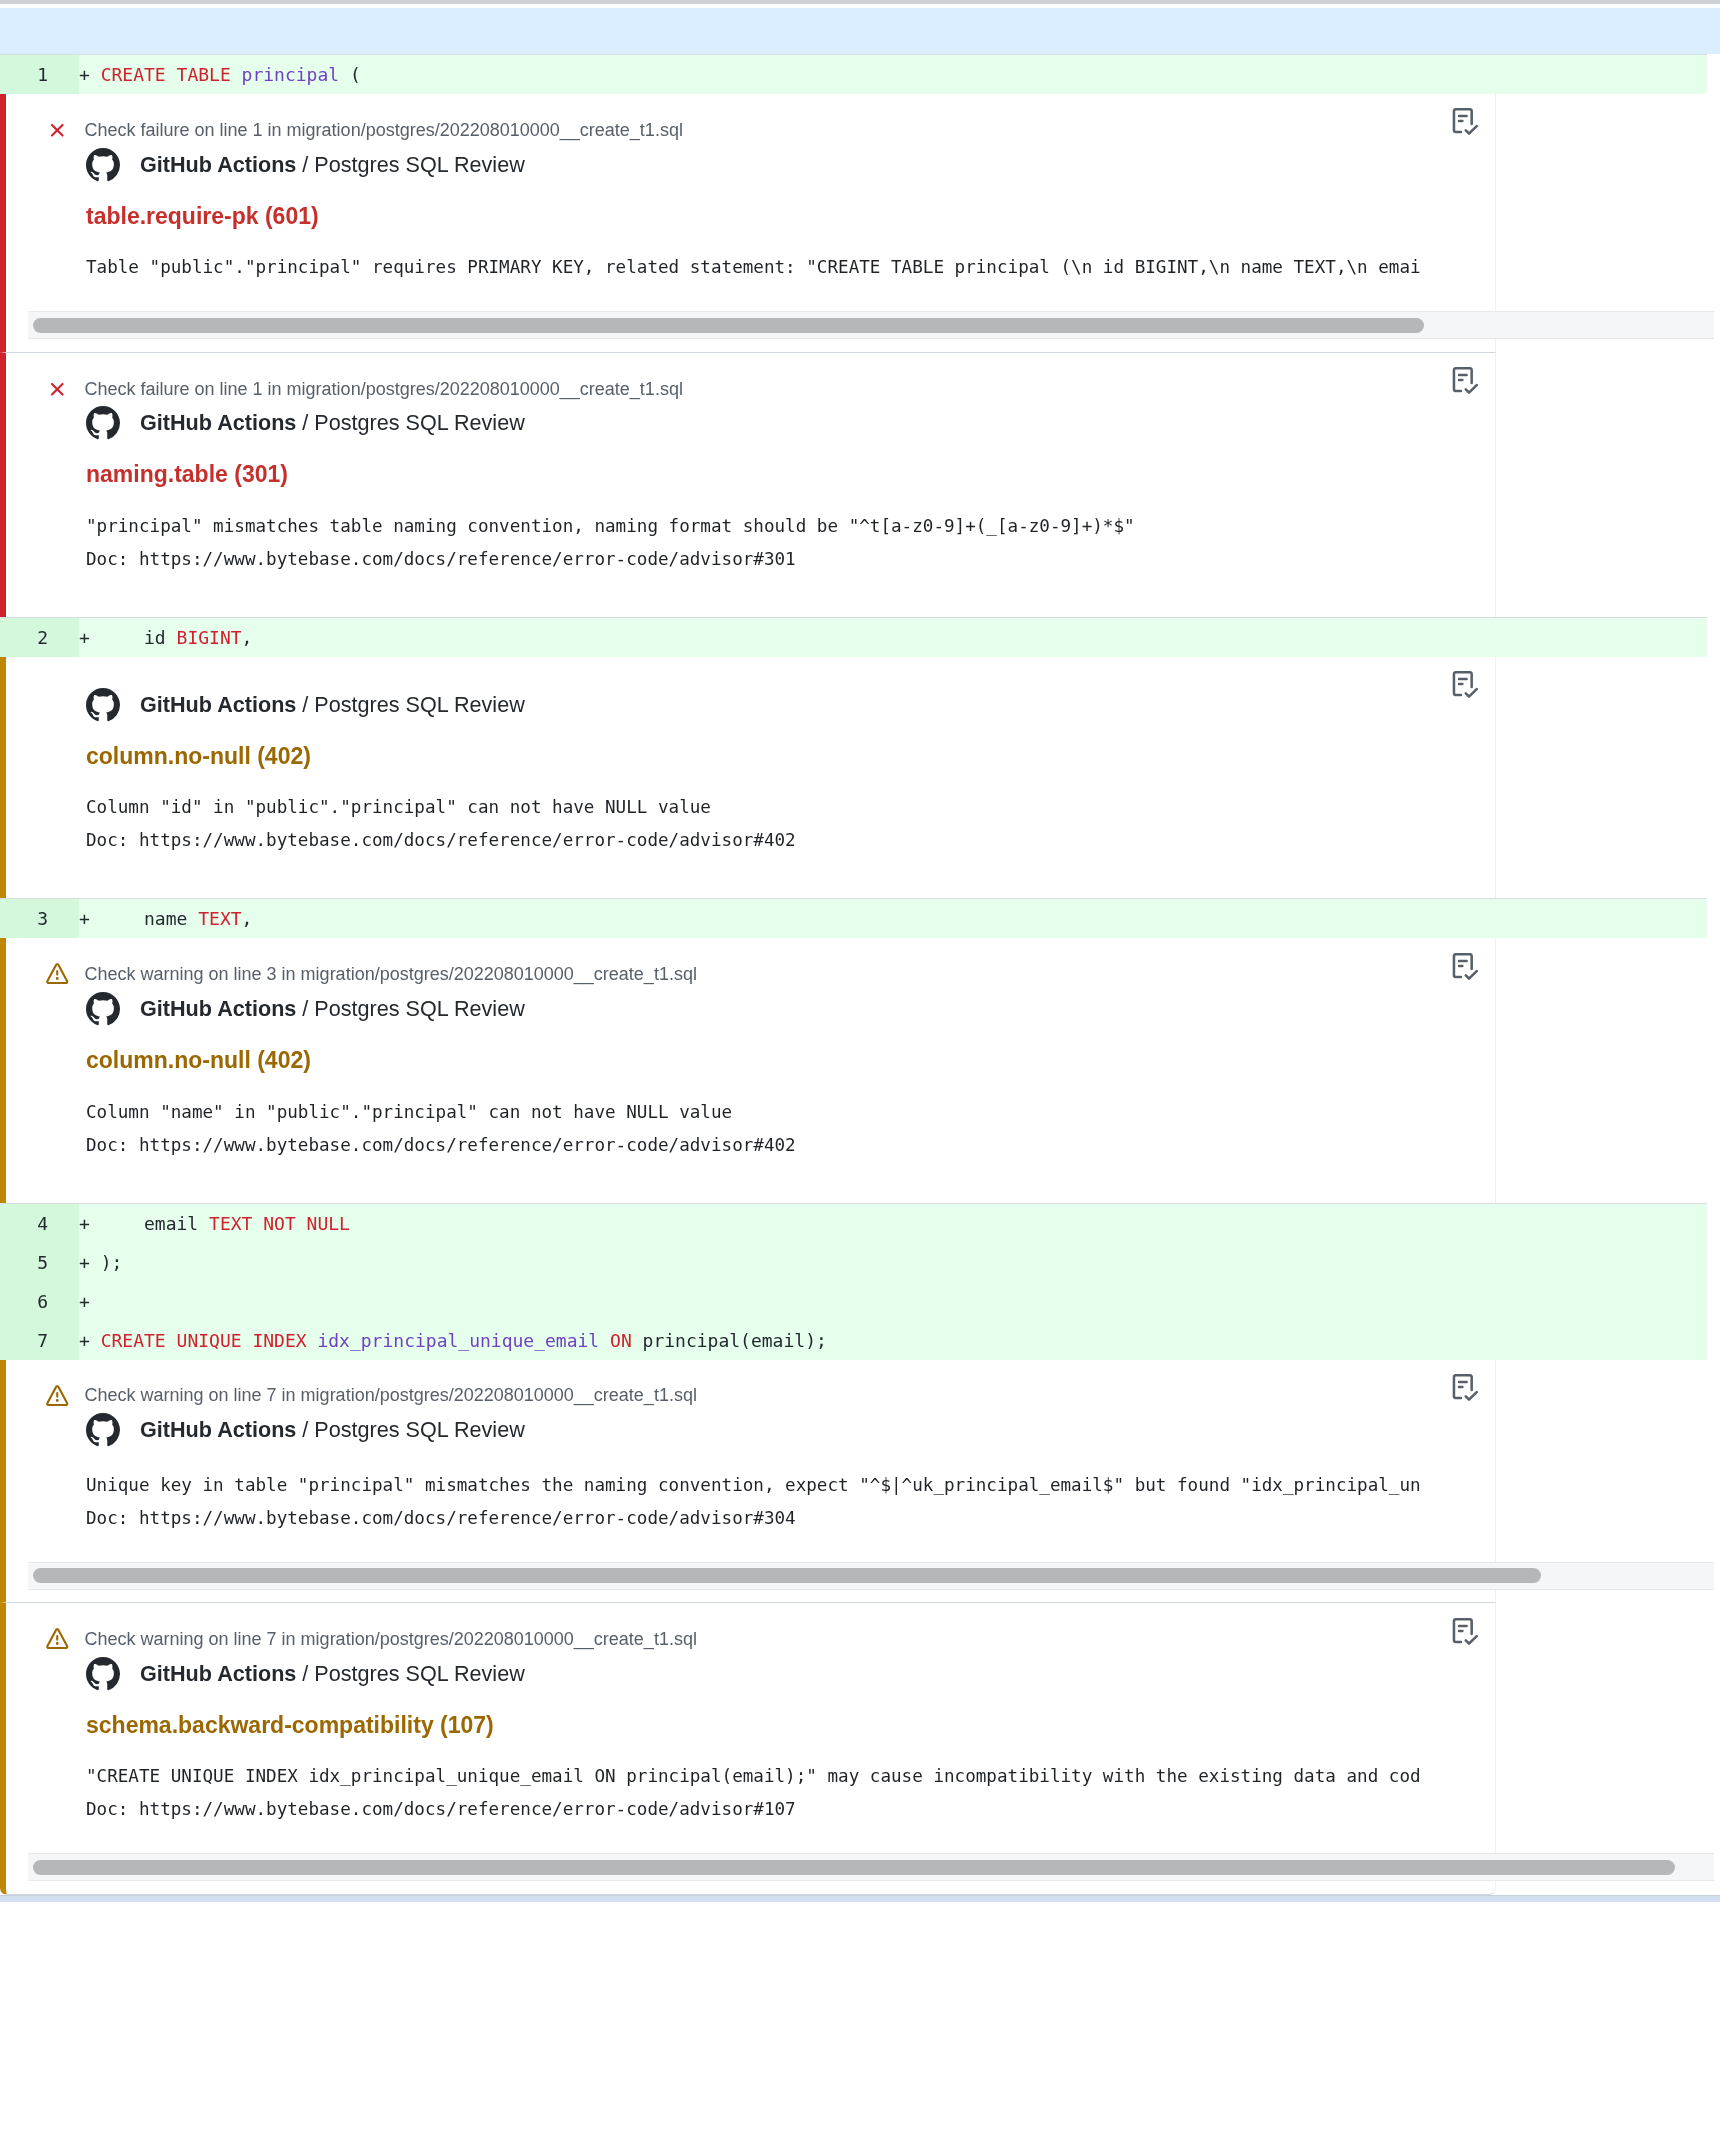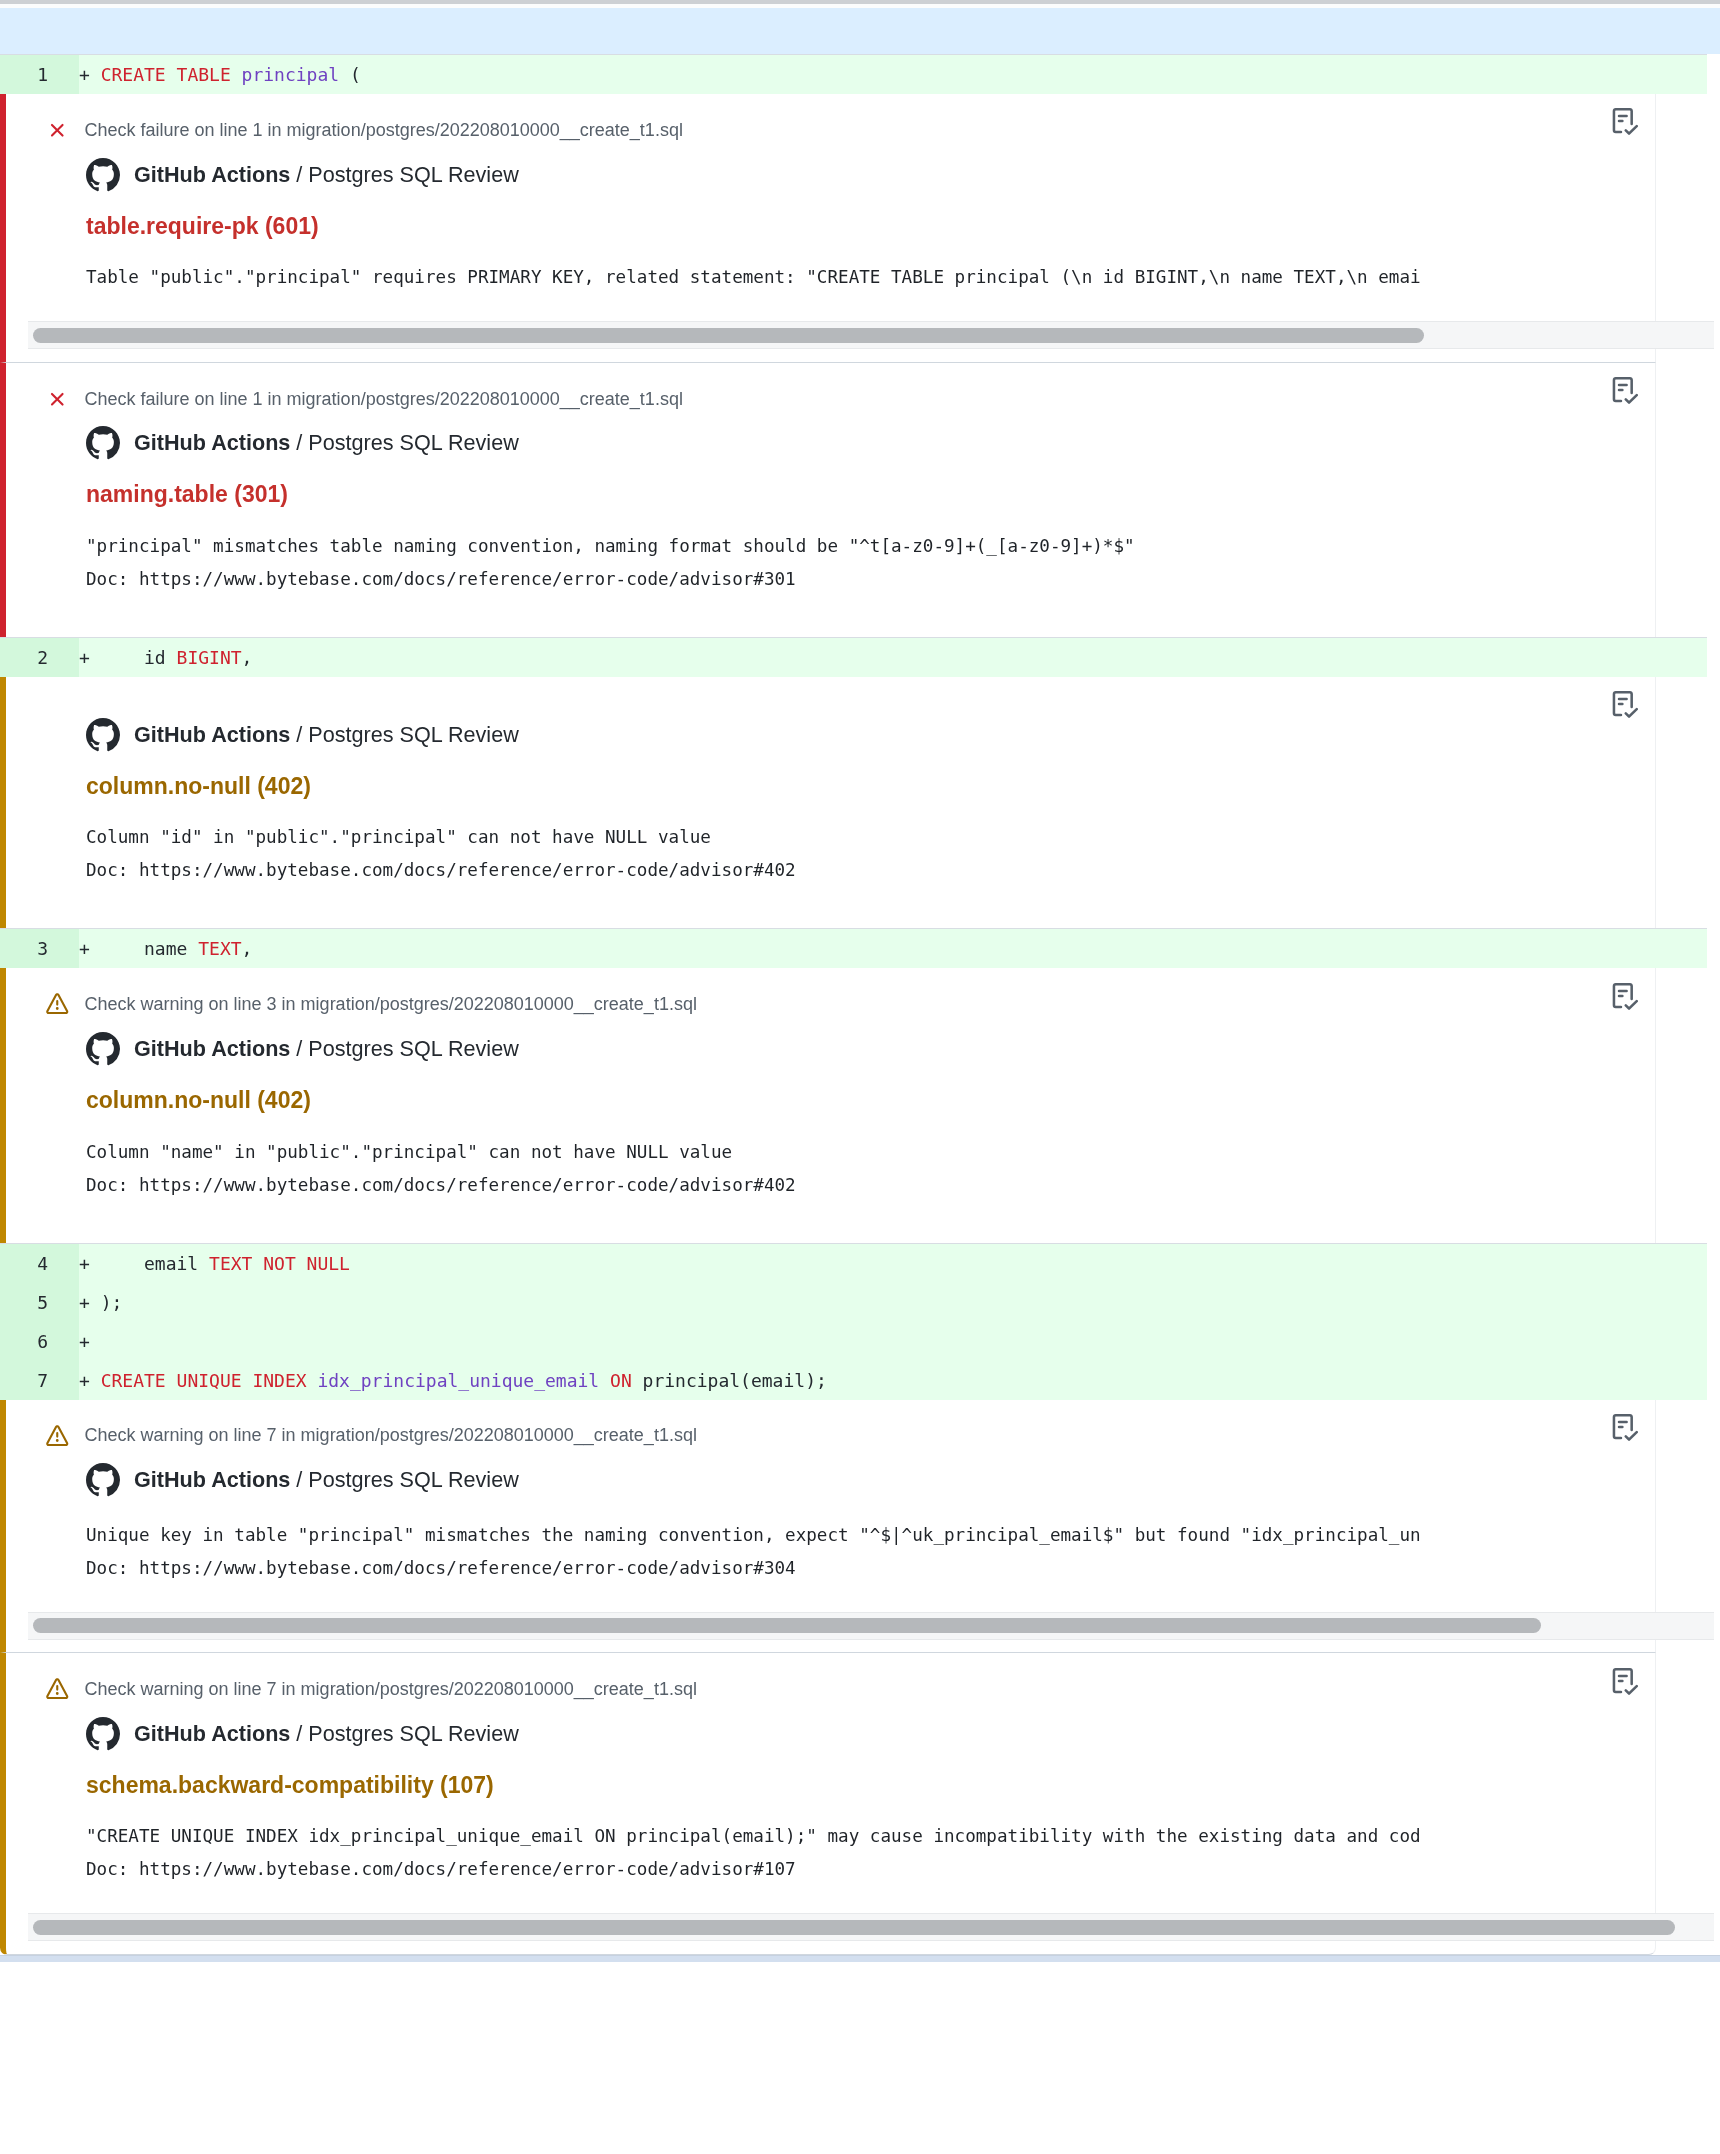--- a/index.html
+++ b/index.html
@@ -52,21 +52,21 @@
   .tok-e{color:var(--entity);}
   .tok-p{color:#24292f;}
 
   
   .annotation{
     position:relative;
     background:#ffffff;
     border-left:6.3px solid #888888;
     border-right:0.9px solid #eef0f2;
     padding:25px 18px 41px 40px;
-    width:1656px;
+    width:1496px;
   }
   .annotation.failure{border-left-color:var(--danger);}
   .annotation.warning{border-left-color:var(--attention);}
   .annotation.divider{border-bottom:0.9px solid var(--divider);}
   .annotation.rounded{
     border-bottom:0.9px solid var(--divider);
     border-bottom-left-radius:7.2px;
     border-bottom-right-radius:7.2px;
   }
   .annotation.has-scroll{padding-bottom:12.6px;}
@@ -80,21 +80,21 @@
   .failure .sev-icon.fail{display:block;}
   .warning .sev-icon.warn{display:block;}
 
   .checklist-btn{
     position:absolute;top:14.4px;right:16px;
     width:29px;height:29px;border:none;background:transparent;
     cursor:pointer;padding:0;
   }
   .checklist-btn svg{width:27px;height:27px;}
 
-  .ann-app{display:flex;align-items:center;gap:14px;margin:16px 0 0 40px;}
+  .ann-app{display:flex;align-items:center;gap:20px;margin:6px 0 0 40px;}
   .gh-logo{width:34px;height:34px;flex:none;}
   .ann-app-text{font-size:21.6px;color:#24292f;}
   .ann-app-text b{font-weight:700;}
 
   .ann-rule{margin:21px 0 0 40px;font-size:23px;font-weight:700;}
   .failure .ann-rule{color:var(--danger-text);}
   .warning .ann-rule{color:var(--attention-text);}
 
   .ann-msg{
     margin:21.6px 0 0 40px;

